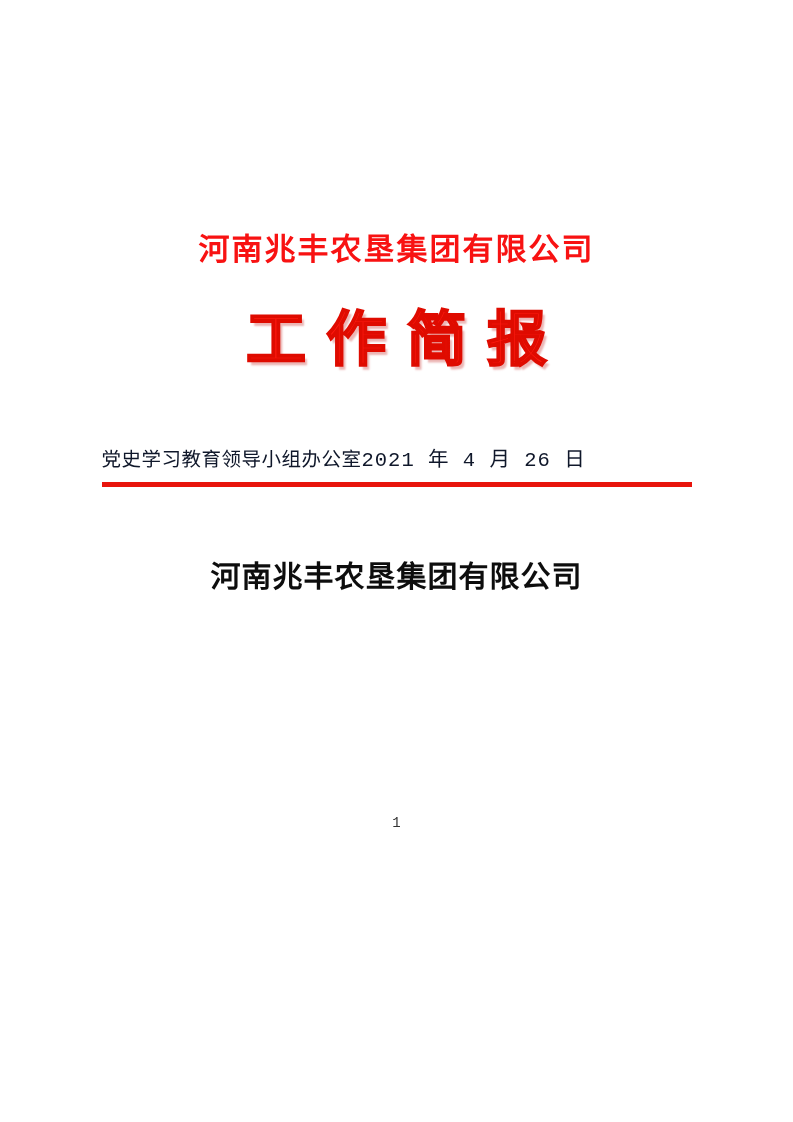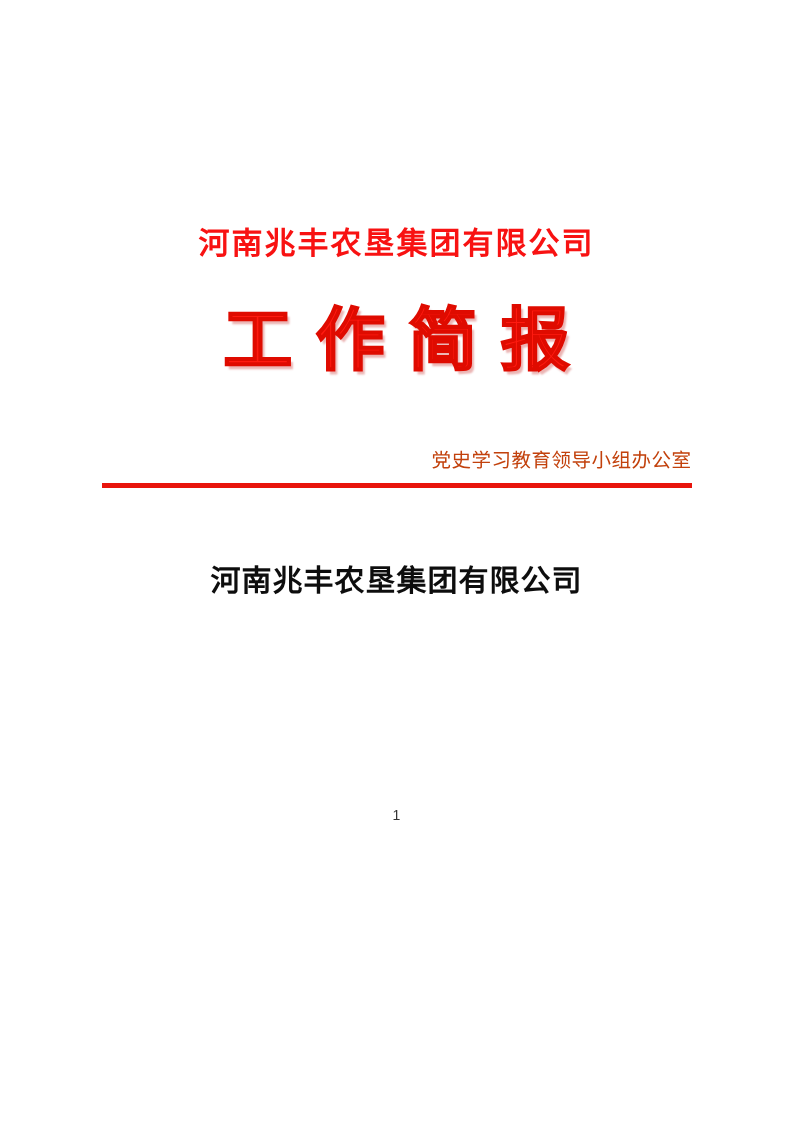--- a/index.html
+++ b/index.html
@@ -4,59 +4,59 @@
 <style>
   html, body {
     margin: 0;
     padding: 0;
     background: #ffffff;
   }
   .page {
     position: relative;
     width: 793px;
     height: 886px;
-    margin: 0 auto;
+    margin: 8px auto;
     background: #ffffff;
     overflow: hidden;
-    font-family: Liberation Sans, sans-serif;
+    font-family: Liberation Mono, monospace;
     color: #1e1e1e;
   }
   
   .org-title {
     margin: 0;
     padding-top: 227px;
     text-align: center;
     font-size: 31px;
     line-height: 1.1;
     font-weight: bold;
     letter-spacing: 2px;
     color: var(--title-red, #f81212);
   }
   
   .bulletin-title {
     margin: 44px 0 0 0;
     text-align: center;
-    font-size: 69px;
+    font-size: 60px;
     line-height: 1.05;
     font-weight: bold;
     letter-spacing: 0.34em;
     text-indent: 0.34em; 
     color: var(--masthead-red, #ff1b10);
     -webkit-text-stroke: 2px #df0b00;
     text-shadow: 3px 4px 2px rgba(190, 10, 5, 0.30);
     white-space: nowrap;
   }
   
   .issue-row {
     width: 590px;
     margin: 66px auto 0 auto;
     display: flex;
-    justify-content: flex-end;
+    justify-content: flex-start;
     align-items: baseline;
-    color: #c2410c;
+    color: #0f172a;
   }
   .issuer {
     font-size: 19.5px;
     letter-spacing: 0.5px;
   }
   .issue-date {
     font-size: 20.5px;
     margin-right: 25px;
     letter-spacing: 1px;
   }
@@ -107,20 +107,21 @@
 <body>
 
 <div class="page">
 
   <div class="org-title">河南兆丰农垦集团有限公司</div>
 
   <div class="bulletin-title">工作简报</div>
 
   <div class="issue-row">
     <span class="issuer">党史学习教育领导小组办公室</span>
+    <span class="issue-date">2021 年 4 月 26 日</span>
   </div>
 
   <div class="red-rule"></div>
 
   <article>
     <h1 class="article-title">
       <span class="t-line">河南兆丰农垦集团有限公司</span>
     </h1>
   </article>
 

